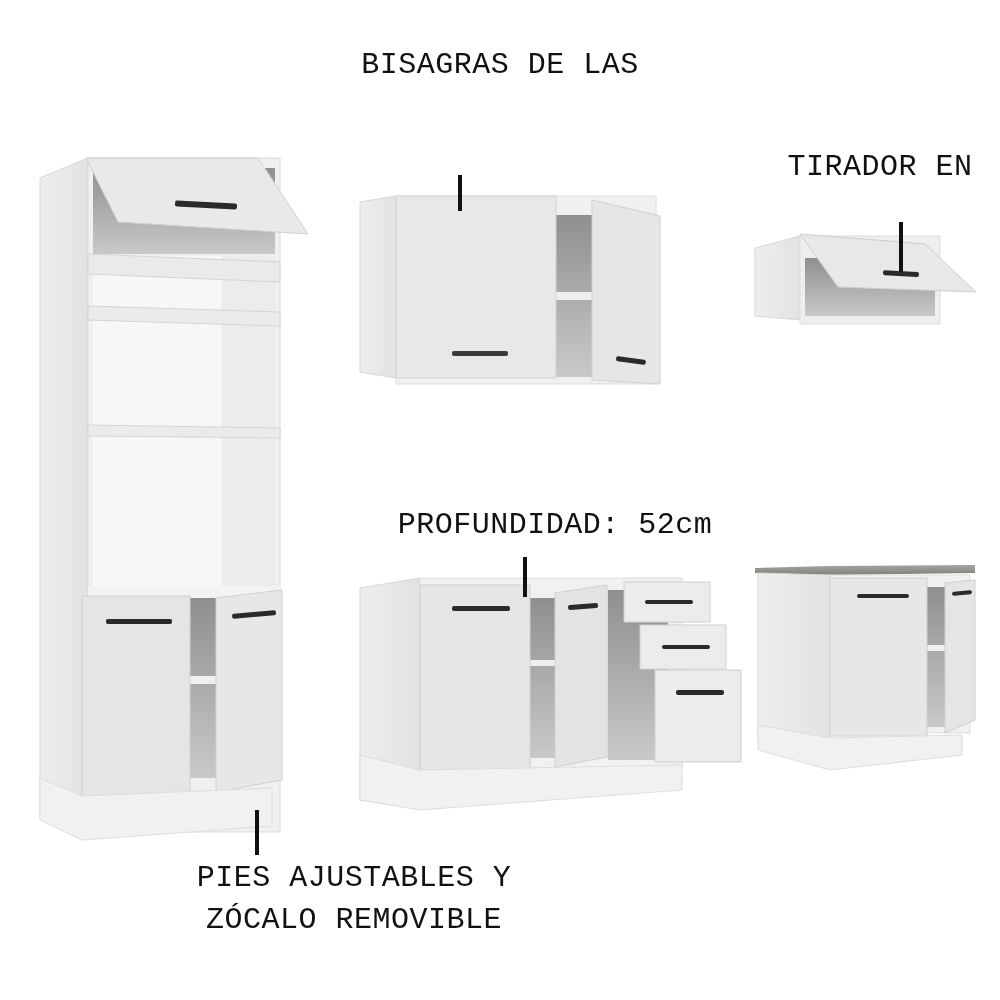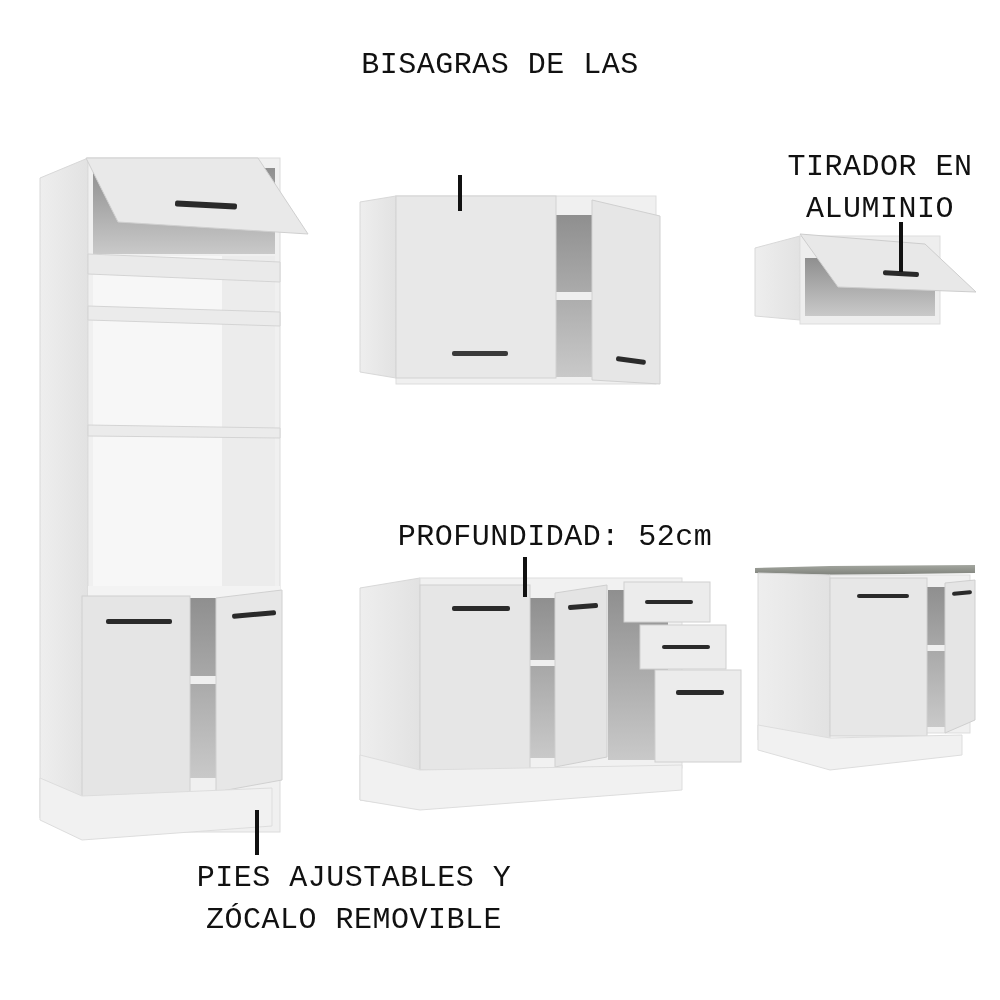--- a/index.html
+++ b/index.html
@@ -120,25 +120,24 @@
   </g>
 </svg>
 
 <div class="label" style="left:320px; top:44px; width:360px;">
   <span>BISAGRAS DE LAS</span>
 </div>
 <div class="leader" style="left:458px; top:175px; height:36px;"></div>
 
 <div class="label" style="left:770px; top:134px; width:220px;margin-top:12px;">
   <span>TIRADOR EN</span>
-  <span>ALUMINIO</span>
 </div>
 <div class="leader" style="left:899px; top:222px; height:50px;"></div>
 
-<div class="label" style="left:380px; top:516px; width:350px;">
+<div class="label" style="left:380px; top:504px; width:350px;">
   <span>PROFUNDIDAD: 52cm</span>
 </div>
 <div class="leader" style="left:523px; top:557px; height:40px;"></div>
 
 <div class="leader" style="left:255px; top:810px; height:45px;"></div>
 <div class="label" style="left:184px; top:857px; width:340px;">
   <span>PIES AJUSTABLES Y</span>
   <span>ZÓCALO REMOVIBLE</span>
 </div>
 

